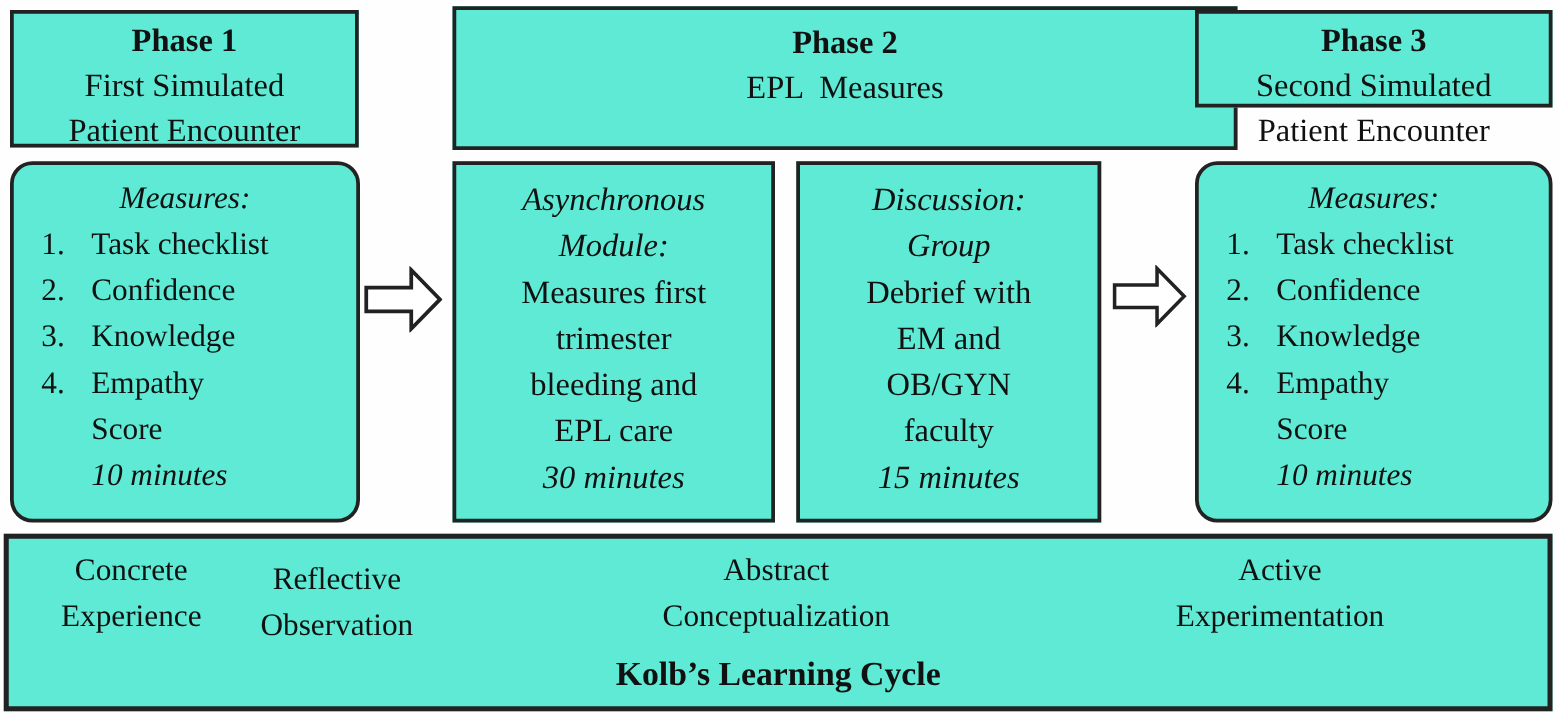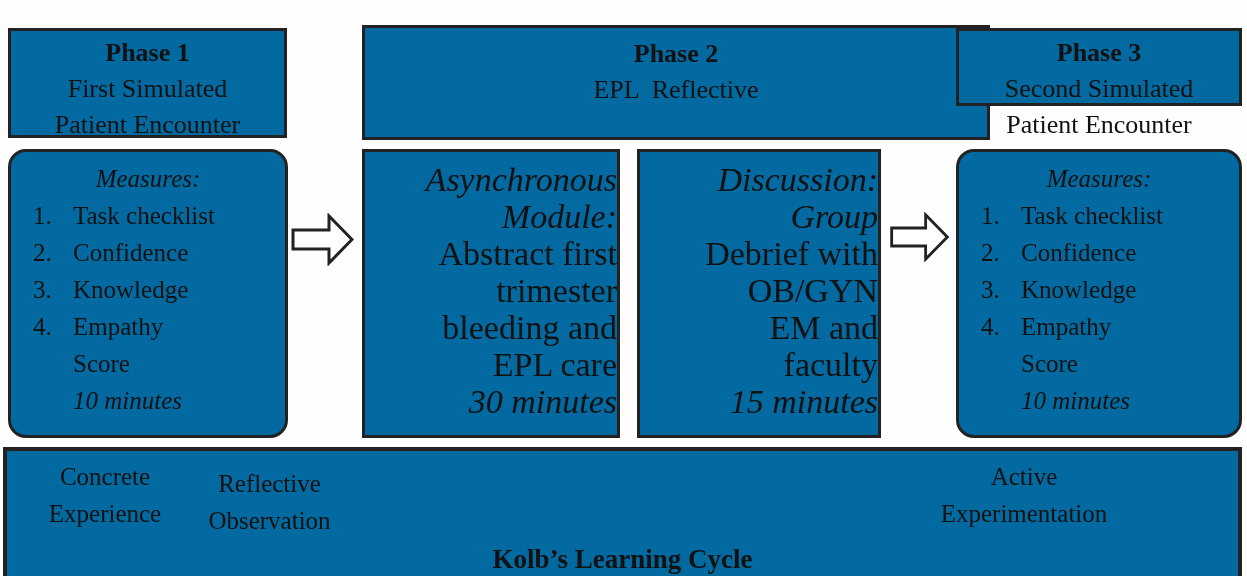--- a/index.html
+++ b/index.html
@@ -13,22 +13,21 @@
     height: 576px;
     background: #fefefe;
     font-family: "Liberation Serif", "DejaVu Serif", serif;
     color: #111111;
     overflow: hidden;
   }
   .box {
     position: absolute;
     box-sizing: border-box;
     border: 3px solid #222222;
-    background: #0369a1;
-    margin-top: 20px;
+    background: #5eead4;
   }
   
   .header-box {
     text-align: center;
     font-size: 26px;
     line-height: 36px;
     padding-top: 4px;
   }
   .header-box .title { font-weight: bold; }
   .p1h { left: 8px;   top: 8px; width: 279px; height: 110px; }
@@ -47,22 +46,22 @@
   .measures-heading {
     font-style: italic;
     text-align: center;
   }
   .mrow { display: flex; padding-left: 22px; }
   .mnum { width: 40px; flex: 0 0 40px; }
   .mlabel { flex: 1; }
   .italic { font-style: italic; }
   
   .center-box {
-    text-align: right;
-    font-size: 34px;
+    text-align: center;
+    font-size: 26px;
     line-height: 37px;
     padding-top: 9px;
   }
   .amb { left: 362px; top: 129px; width: 258px; height: 289px; }
   .gdb { left: 637px; top: 129px; width: 244px; height: 289px; }
   
   .arrow {
     position: absolute;
   }
   .arrow1 { left: 291px; top: 213px; width: 63px; height: 53px; }
@@ -98,21 +97,21 @@
 <div class="canvas">
 
   <div class="box header-box p1h">
     <div class="title">Phase 1</div>
     <div>First Simulated</div>
     <div>Patient Encounter</div>
   </div>
 
   <div class="box header-box p2h">
     <div class="title">Phase 2</div>
-    <div class="pre-space">EPL  Reflective</div>
+    <div class="pre-space">EPL  Measures</div>
   </div>
 
   <div class="box header-box p3h">
     <div class="title">Phase 3</div>
     <div>Second Simulated</div>
     <div>Patient Encounter</div>
   </div>
 
   <div class="box measures-box p1m">
     <div class="measures-heading">Measures:</div>
@@ -138,33 +137,33 @@
     </div>
     <div class="mrow">
       <span class="mnum"></span>
       <span class="mlabel italic">10 minutes</span>
     </div>
   </div>
 
   <div class="box center-box amb">
     <div class="italic">Asynchronous</div>
     <div class="italic">Module:</div>
-    <div>Abstract first</div>
+    <div>Measures first</div>
     <div>trimester</div>
     <div>bleeding and</div>
     <div>EPL care</div>
     <div class="italic">30 minutes</div>
   </div>
 
   <div class="box center-box gdb">
     <div class="italic">Discussion:</div>
     <div class="italic">Group</div>
     <div>Debrief with</div>
+    <div>EM and</div>
     <div>OB/GYN</div>
-    <div>EM and</div>
     <div>faculty</div>
     <div class="italic">15 minutes</div>
   </div>
 
   <div class="box measures-box p3m">
     <div class="measures-heading">Measures:</div>
     <div class="mrow">
       <span class="mnum">1.</span>
       <span class="mlabel">Task checklist</span>
     </div>
@@ -203,20 +202,24 @@
 
   <div class="box kolb-bar">
     <div class="kolb-stage ks0">
       <div>Concrete</div>
       <div>Experience</div>
     </div>
     <div class="kolb-stage ks1">
       <div>Reflective</div>
       <div>Observation</div>
     </div>
+    <div class="kolb-stage ks2">
+      <div>Abstract</div>
+      <div>Conceptualization</div>
+    </div>
     <div class="kolb-stage ks3">
       <div>Active</div>
       <div>Experimentation</div>
     </div>
     <div class="kolb-title">Kolb’s Learning Cycle</div>
   </div>
 
 </div>
 
 </body></html>

